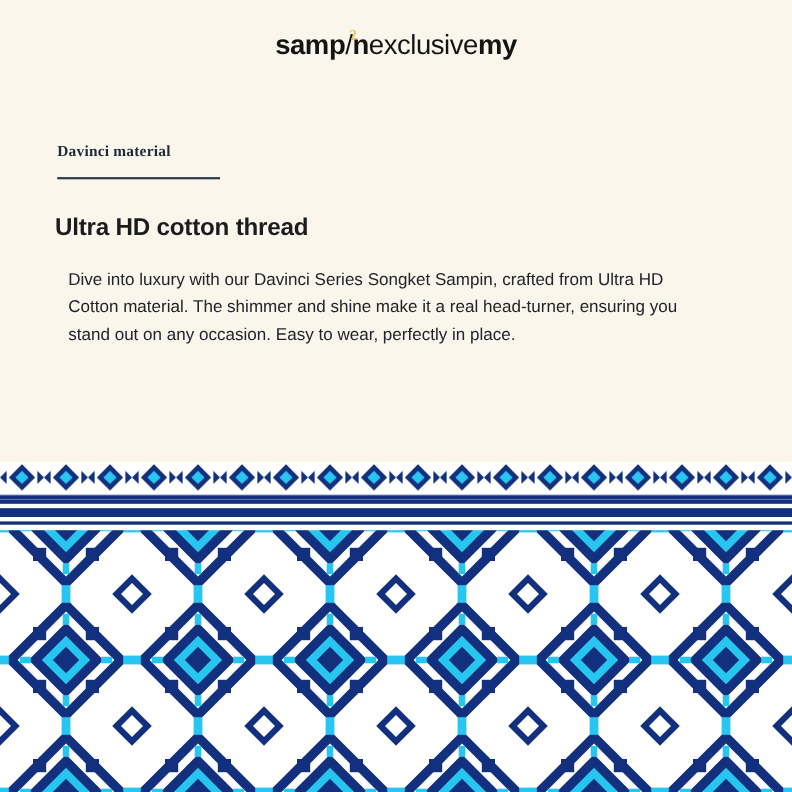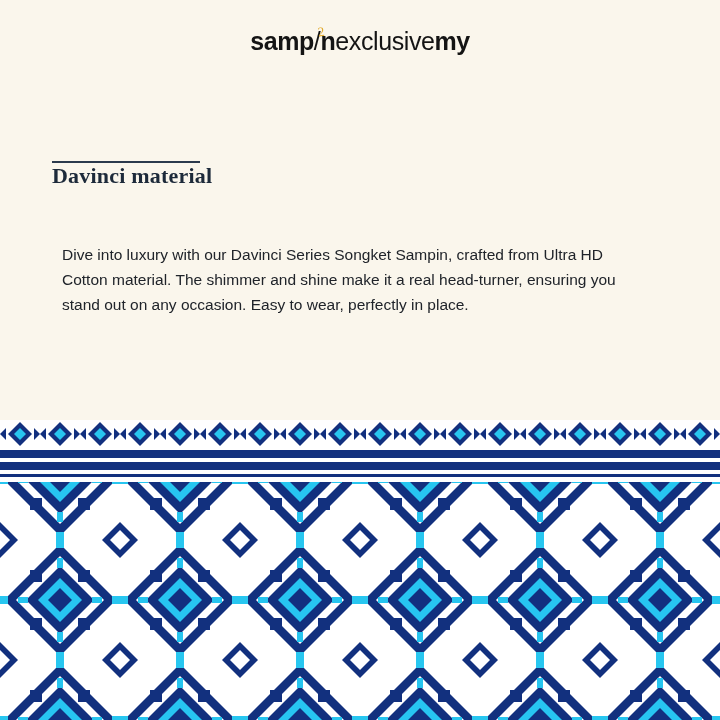--- a/index.html
+++ b/index.html
@@ -56,25 +56,24 @@
     font-family: "Liberation Serif", serif;
     transform: rotate(-8deg);
   }
 
   
   .section-label {
     position: absolute;
     top: 131px;
     left: 52px;
     font-family: "Liberation Serif", serif;
-    font-size: 22px;
+    font-size: 14px;
     color: #1d2a3a;
     font-weight: bold;
     letter-spacing: 0.2px;
-    margin-top: 32px;
   }
   .section-rule {
     position: absolute;
     top: 161px;
     left: 52px;
     width: 148px;
     height: 2px;
     background: #2b3a4d;
   }
 
@@ -121,20 +120,21 @@
   <div class="brand-wrap">
     <div class="brand">
       <span class="b-bold">samp</span><span class="b-slash">/</span><span class="b-bold">n</span><span class="b-reg">exclusive</span><span class="b-bold">my</span>
       <span class="b-mark">2</span>
     </div>
   </div>
 
   <div class="section-label">Davinci material</div>
   <div class="section-rule"></div>
 
+  <div class="headline">Ultra HD cotton thread</div>
 
   <div class="paragraph">
     <p>Dive into luxury with our Davinci Series Songket Sampin, crafted from Ultra HD Cotton material. The shimmer and shine make it a real head-turner, ensuring you stand out on any occasion. Easy to wear, perfectly in place.</p>
     <p class="spacer"></p>
   </div>
 
   <div class="pattern">
     <svg width="720" height="300" viewBox="0 0 720 300" xmlns="http://www.w3.org/2000/svg">
       <defs>
 

